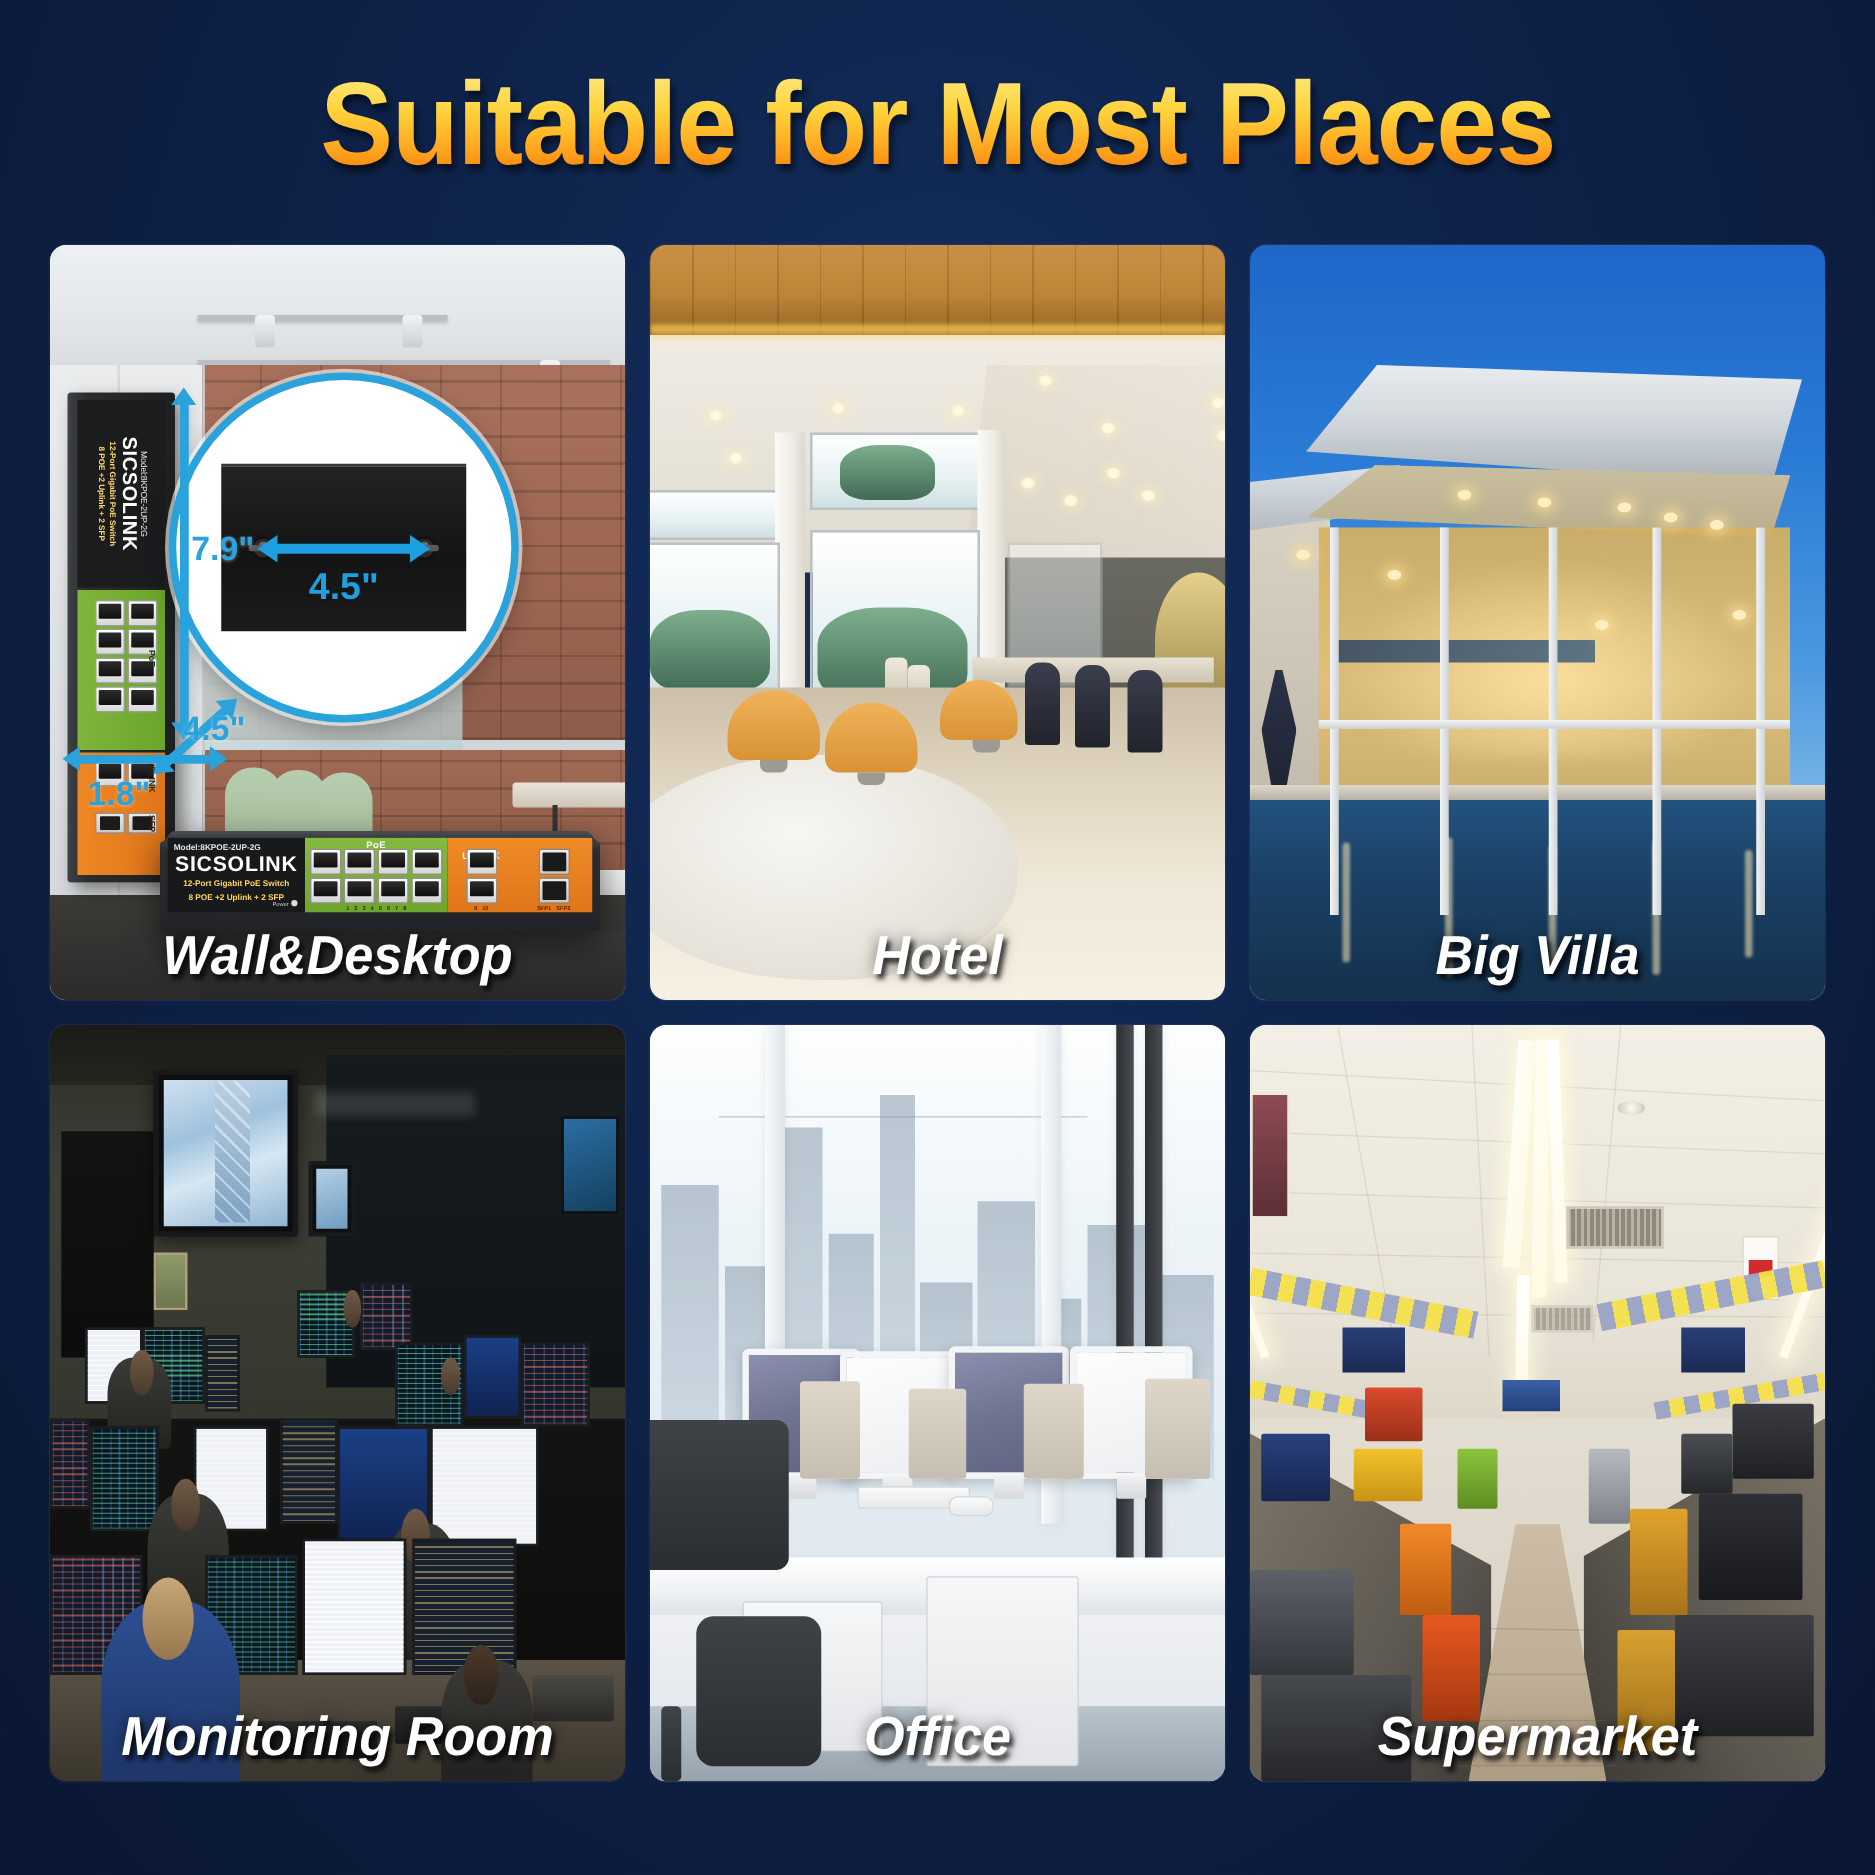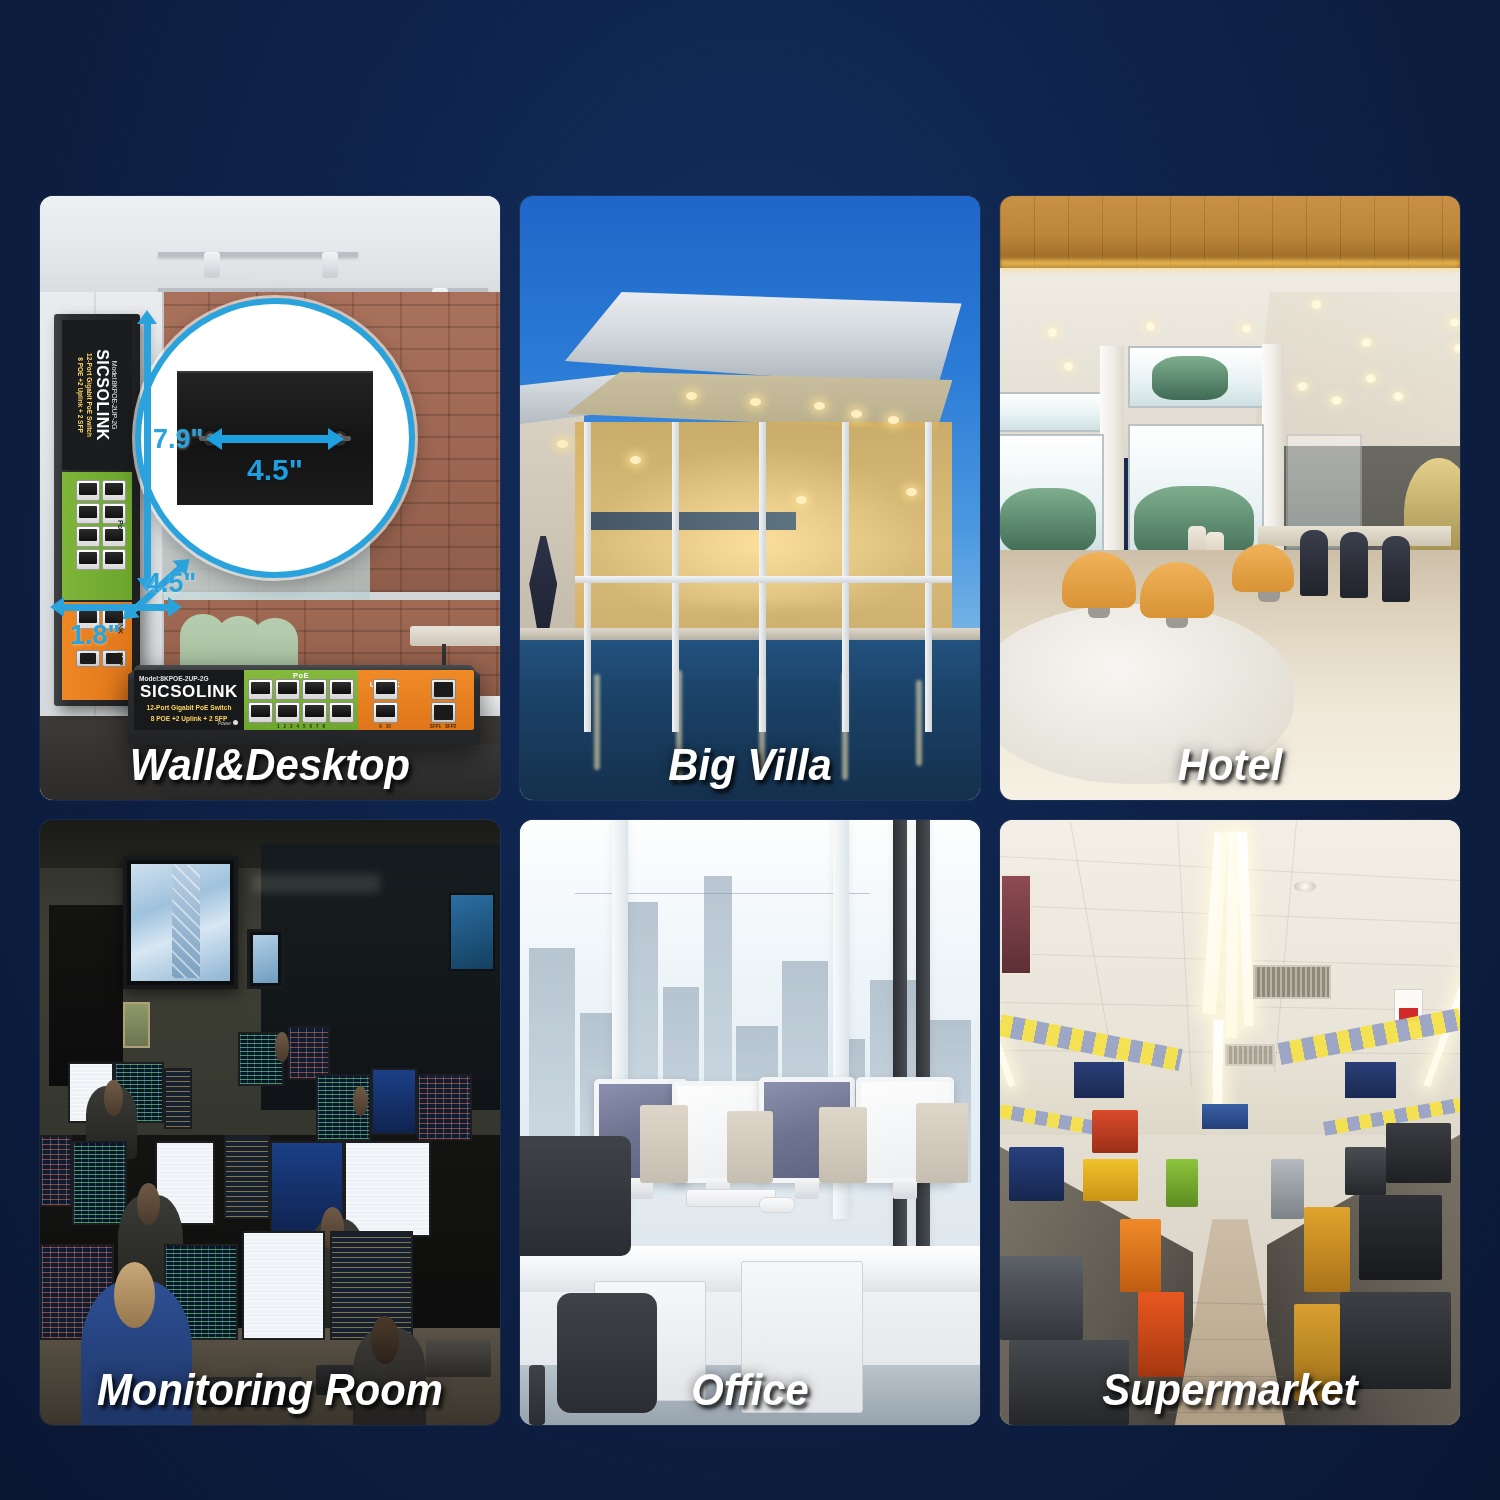--- a/index.html
+++ b/index.html
@@ -800,20 +800,23 @@
   .p6-poster {
     position: absolute; background: linear-gradient(180deg,#8e4b52,#5d2f36);
     border: 2px solid #efe9dc;
   }
 </style>
 </head>
 <body>
 
 <div id="page">
 
+  <div id="title-bar">
+    <div id="page-title">Suitable for Most Places</div>
+  </div>
 
   <div id="grid">
 
     <div class="panel">
       <div class="scene">
         <div class="p1-wallbg"></div>
         <div class="p1-ceiling"></div>
         <div class="p1-rail" style="left:118px; top:56px; width:200px;"></div>
         <div class="p1-rail" style="left:118px; top:92px; width:330px;"></div>
         <div class="p1-spot" style="left:164px; top:56px;"></div>
@@ -950,68 +953,20 @@
               </div>
             </div>
           </div>
         </div>
       </div>
       <div class="caption">Wall&amp;Desktop</div>
     </div>
 
     <div class="panel">
       <div class="scene">
-        <div class="p3-sky"></div>
-        <div class="p3-leftwall"></div>
-        <div class="p3-roof2"></div>
-        <div class="p3-roof"></div>
-        <div class="p3-soffit"></div>
-
-        <div class="p3-glassbox"></div>
-        <div class="p3-interiorglow"></div>
-        <div class="p3-darkband"></div>
-
-        <div class="p3-mullion-v" style="left:14%;"></div>
-        <div class="p3-mullion-v" style="left:33%;"></div>
-        <div class="p3-mullion-v" style="left:52%;"></div>
-        <div class="p3-mullion-v" style="left:70%;"></div>
-        <div class="p3-mullion-v" style="left:88%;"></div>
-        <div class="p3-mullion-h" style="top:380px;"></div>
-
-        <div class="p3-spot" style="left:36%; top:196px;"></div>
-        <div class="p3-spot" style="left:50%; top:202px;"></div>
-        <div class="p3-spot" style="left:64%; top:206px;"></div>
-        <div class="p3-spot" style="left:72%; top:214px;"></div>
-        <div class="p3-spot" style="left:80%; top:220px;"></div>
-        <div class="p3-spot" style="left:24%; top:260px;"></div>
-        <div class="p3-spot" style="left:8%; top:244px;"></div>
-        <div class="p3-spot" style="left:60%; top:300px;"></div>
-        <div class="p3-spot" style="left:84%; top:292px;"></div>
-
-        <div class="p3-umbrella"></div>
-        <div class="p3-terrace"></div>
-
-        <div class="p3-furn" style="left:6%; top:500px; width:54px; height:30px; border-radius:4px;"></div>
-        <div class="p3-furn" style="left:20%; top:502px; width:58px; height:28px; border-radius:4px;"></div>
-        <div class="p3-furn" style="left:36%; top:498px; width:90px; height:26px; border-radius:4px;"></div>
-        <div class="p3-furn" style="left:56%; top:500px; width:54px; height:28px; border-radius:4px;"></div>
-
-        <div class="p3-poolcoping"></div>
-        <div class="p3-pool"></div>
-        <div class="p3-poolrefl" style="left:16%; bottom:30px; height:96px;"></div>
-        <div class="p3-poolrefl" style="left:34%; bottom:18px; height:112px;"></div>
-        <div class="p3-poolrefl" style="left:52%; bottom:24px; height:100px;"></div>
-        <div class="p3-poolrefl" style="left:70%; bottom:20px; height:108px;"></div>
-        <div class="p3-poolrefl" style="left:86%; bottom:34px; height:86px;"></div>
-      </div>
-      <div class="caption">Big Villa</div>
-    </div>
-
-    <div class="panel">
-      <div class="scene">
         <div class="p2-ceiling"></div>
         <div class="p2-wood"></div>
         <div class="p2-woodglow"></div>
         <div class="p2-ceil2"></div>
 
         <div class="p2-downlight" style="left:46px; top:132px;"></div>
         <div class="p2-downlight" style="left:144px; top:126px;"></div>
         <div class="p2-downlight" style="left:240px; top:128px;"></div>
         <div class="p2-downlight" style="left:62px; top:166px;"></div>
         <div class="p2-downlight" style="left:140px; top:160px;"></div>
@@ -1049,20 +1004,68 @@
 
         <div class="p2-stool" style="left:300px; top:334px;"></div>
         <div class="p2-stool" style="left:340px; top:336px;"></div>
         <div class="p2-stool" style="left:382px; top:340px;"></div>
 
         <div class="p2-chair" style="left:62px; top:356px;"></div>
         <div class="p2-chair" style="left:140px; top:366px;"></div>
         <div class="p2-chair" style="left:232px; top:348px; width:62px; height:48px;"></div>
       </div>
       <div class="caption">Hotel</div>
+    </div>
+
+    <div class="panel">
+      <div class="scene">
+        <div class="p3-sky"></div>
+        <div class="p3-leftwall"></div>
+        <div class="p3-roof2"></div>
+        <div class="p3-roof"></div>
+        <div class="p3-soffit"></div>
+
+        <div class="p3-glassbox"></div>
+        <div class="p3-interiorglow"></div>
+        <div class="p3-darkband"></div>
+
+        <div class="p3-mullion-v" style="left:14%;"></div>
+        <div class="p3-mullion-v" style="left:33%;"></div>
+        <div class="p3-mullion-v" style="left:52%;"></div>
+        <div class="p3-mullion-v" style="left:70%;"></div>
+        <div class="p3-mullion-v" style="left:88%;"></div>
+        <div class="p3-mullion-h" style="top:380px;"></div>
+
+        <div class="p3-spot" style="left:36%; top:196px;"></div>
+        <div class="p3-spot" style="left:50%; top:202px;"></div>
+        <div class="p3-spot" style="left:64%; top:206px;"></div>
+        <div class="p3-spot" style="left:72%; top:214px;"></div>
+        <div class="p3-spot" style="left:80%; top:220px;"></div>
+        <div class="p3-spot" style="left:24%; top:260px;"></div>
+        <div class="p3-spot" style="left:8%; top:244px;"></div>
+        <div class="p3-spot" style="left:60%; top:300px;"></div>
+        <div class="p3-spot" style="left:84%; top:292px;"></div>
+
+        <div class="p3-umbrella"></div>
+        <div class="p3-terrace"></div>
+
+        <div class="p3-furn" style="left:6%; top:500px; width:54px; height:30px; border-radius:4px;"></div>
+        <div class="p3-furn" style="left:20%; top:502px; width:58px; height:28px; border-radius:4px;"></div>
+        <div class="p3-furn" style="left:36%; top:498px; width:90px; height:26px; border-radius:4px;"></div>
+        <div class="p3-furn" style="left:56%; top:500px; width:54px; height:28px; border-radius:4px;"></div>
+
+        <div class="p3-poolcoping"></div>
+        <div class="p3-pool"></div>
+        <div class="p3-poolrefl" style="left:16%; bottom:30px; height:96px;"></div>
+        <div class="p3-poolrefl" style="left:34%; bottom:18px; height:112px;"></div>
+        <div class="p3-poolrefl" style="left:52%; bottom:24px; height:100px;"></div>
+        <div class="p3-poolrefl" style="left:70%; bottom:20px; height:108px;"></div>
+        <div class="p3-poolrefl" style="left:86%; bottom:34px; height:86px;"></div>
+      </div>
+      <div class="caption">Big Villa</div>
     </div>
 
     <div class="panel">
       <div class="scene">
         <div class="p5-bg"></div>
         <div class="p5-wall"></div>
         <div class="p5-ceiling"></div>
         <div class="p5-glasswall"></div>
         <div class="p5-door" style="left:2%; top:14%; width:16%; height:30%;"></div>
         <div class="p5-lamp" style="left:46%; top:9%; width:28%; height:3%;"></div>

